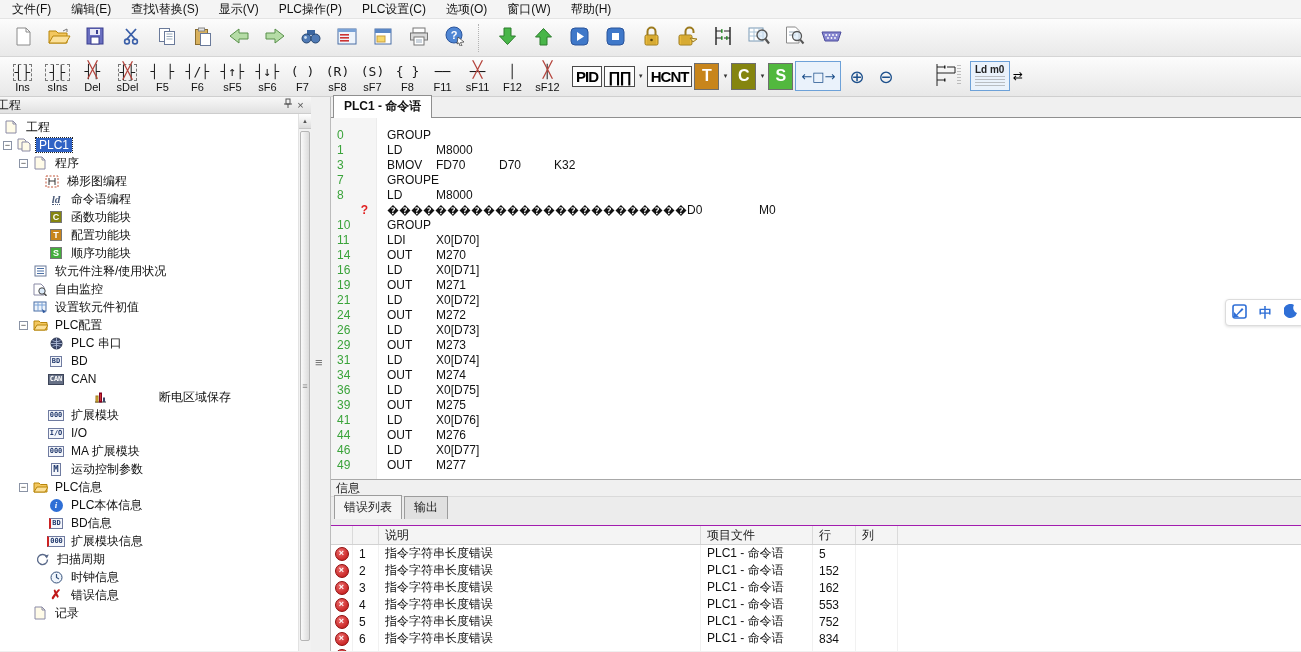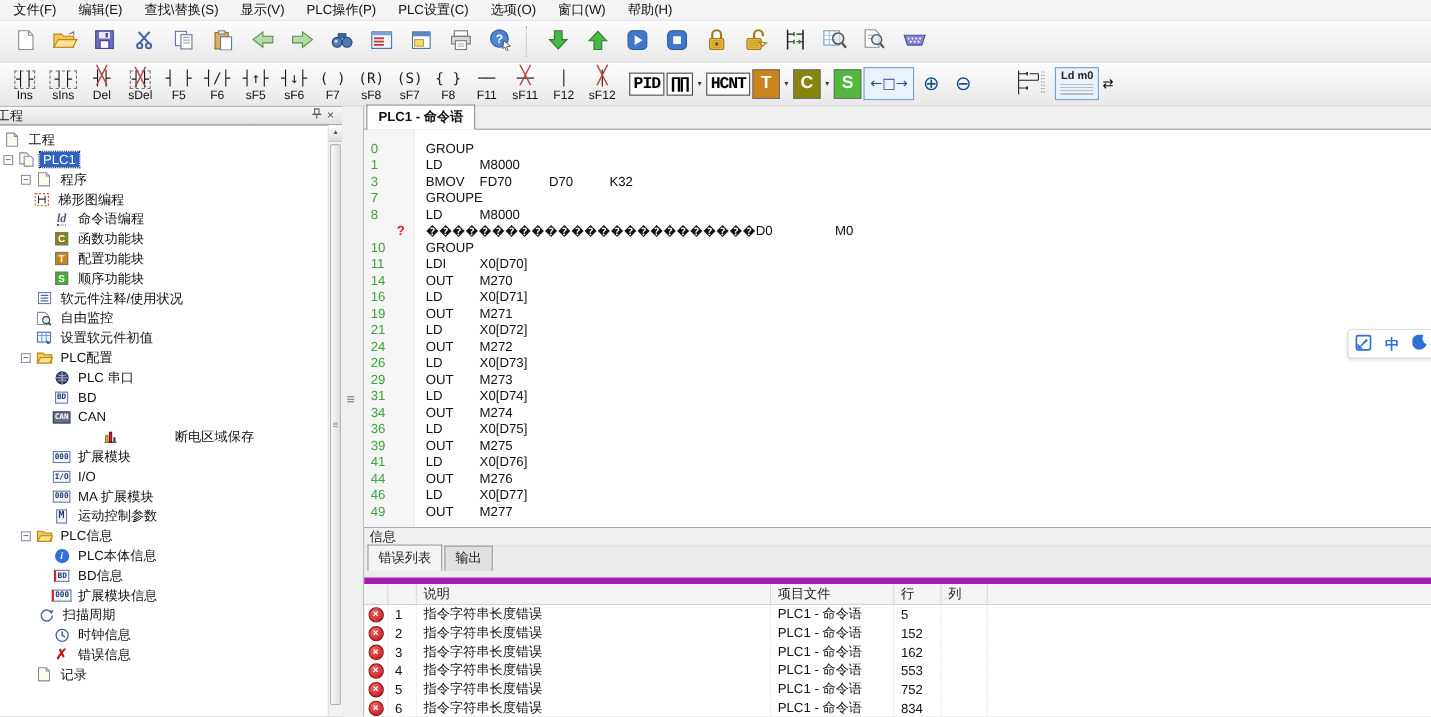--- a/index.html
+++ b/index.html
@@ -15,21 +15,21 @@
 
 .tb2{height:40px;display:flex;align-items:flex-end;background:linear-gradient(#fcfcfc,#e8e8e8);border-bottom:1px solid #cfcfcf;padding:1px 0 2px 5px}
 .inst{width:35px;display:flex;flex-direction:column;align-items:center;position:relative}
 .inst .glyph{font-family:"DejaVu Sans Mono",monospace;font-size:13px;height:18px;line-height:18px;color:#1a1a1a;white-space:pre}
 .inst.frame-dashed .glyph{border:1px dashed #777;padding:0 1px;line-height:15px;height:17px}
 .inst.frame-dashed-wide .glyph{border:1px dashed #777;padding:0 4px;line-height:15px;height:17px}
 .inst .lbl{font-size:11px;line-height:13px;color:#111}
 .overlay-x{position:absolute;top:-3px;left:50%;transform:translateX(-50%);color:#b5443c;font-size:16px;line-height:20px;pointer-events:none}
 .spgroup{display:flex;align-items:center;align-self:center;margin-left:6px}
 .sp{display:flex;align-items:center;justify-content:center;margin:0 1px;border:1px solid transparent}
-.boxed{border:1px solid #4a4a4a;background:#fdfdfd;font-family:Liberation Mono, monospace;font-weight:bold;font-size:15px;padding:1px 3px;letter-spacing:-1px}
+.boxed{border:1px solid #4a4a4a;background:#fdfdfd;font-family:Liberation Sans, sans-serif;font-weight:bold;font-size:15px;padding:1px 3px;letter-spacing:-1px}
 .block{width:25px;height:27px;color:#fff;font-weight:bold;font-size:16px;display:flex;align-items:center;justify-content:center;border:1px solid #6e6e6e}
 .bT{background:#c8851b}.bC{background:#85850f}.bS{background:#52b83e}
 .drop{width:10px;height:27px;display:flex;align-items:center;justify-content:center;font-size:7px;color:#333}
 .tool{padding:2px 5px;height:30px}
 .sel{border:1px solid #6da1d8 !important;background:#eaf2fb}
 .zoomg{font-size:18px;color:#1c4f8b;font-family:"DejaVu Sans",sans-serif}
 .arrowsg{font-size:13px;color:#1c4f8b;font-family:"DejaVu Sans",sans-serif}
 .ilv{display:flex;flex-direction:column;align-items:center;font:bold 10px "Liberation Sans",sans-serif;color:#222;padding:2px 4px}
 .ilv .dots{width:30px;height:12px;background:repeating-linear-gradient(#888 0 1px,transparent 1px 3px);opacity:.5;margin-top:1px}
 
@@ -73,21 +73,21 @@
 .c-b{width:55px;flex:none;color:#111}
 .c-c{color:#111}
 .garb{margin-left:10px;width:300px;flex:none;overflow:hidden;white-space:nowrap;color:#111}
 .ga{width:72px;flex:none;color:#111}
 
 .info{height:172px;display:flex;flex-direction:column;border-top:1px solid #a8a8a8;background:#ececec;flex:none}
 .info-title{height:17px;line-height:16px;padding-left:5px;background:#f0f0f0;border-bottom:1px solid #dadada;color:#222;flex:none}
 .info-tabs{height:22px;display:flex;align-items:flex-end;padding-left:3px;background:#ececec;flex:none}
 .itab{padding:2px 9px 3px;border:1px solid #9c9c9c;border-bottom:none;background:#e0e0e0;margin-right:2px;color:#222}
 .itab.active{background:#f4f4f4;padding-top:3px}
-.etable{flex:1;background:#fff;overflow:hidden;margin-top:6px;border-top:6px solid #a21caf}
+.etable{flex:1;background:#fff;overflow:hidden;margin-top:6px;border-top:1px solid #a21caf}
 .ehead{height:19px;display:flex;background:#f4f4f4;border-bottom:1px solid #d2d2d2;align-items:stretch}
 .ehead .cell{border-right:1px solid #dadada;display:flex;align-items:center;padding-left:6px;color:#222}
 .erow{height:17px;display:flex;align-items:stretch}
 .erow .cell{border-right:1px solid #f1f1f1;display:flex;align-items:center;padding-left:6px;color:#111;overflow:hidden;white-space:nowrap}
 .w-ic{width:22px;justify-content:center;padding-left:0 !important}
 .w-no{width:26px}
 .w-desc{width:322px}
 .w-file{width:112px}
 .w-line{width:43px}
 .w-col{width:42px}
@@ -442,21 +442,21 @@
         <div class="trow" style="padding-left: 19px;">
           <span class="exp">−</span>
           <span class="ticon">
             <svg width="12" height="14" viewBox="0 0 12 14">
               <path d="M1 1h7l3 3v9H1z" fill="#fffbe8" stroke="#8a8aa5"></path>
               <path d="M8 1v3h3" fill="none" stroke="#8a8aa5"></path>
             </svg>
           </span>
           <span class="tlabel">程序</span>
         </div>
-        <div class="trow" style="padding-left: 17px;">
+        <div class="trow" style="padding-left: 31px;">
           <span class="tspace"></span>
           <span class="ticon">
             <svg width="14" height="13" viewBox="0 0 14 13">
               <rect x="1" y="1" width="12" height="11" fill="none" stroke="#c2563a" stroke-dasharray="2,1.5"></rect>
               <path d="M4 3v7 M10 3v7" stroke="#333"></path>
               <path d="M4 6h6" stroke="#333"></path>
             </svg>
           </span>
           <span class="tlabel">梯形图编程</span>
         </div>

